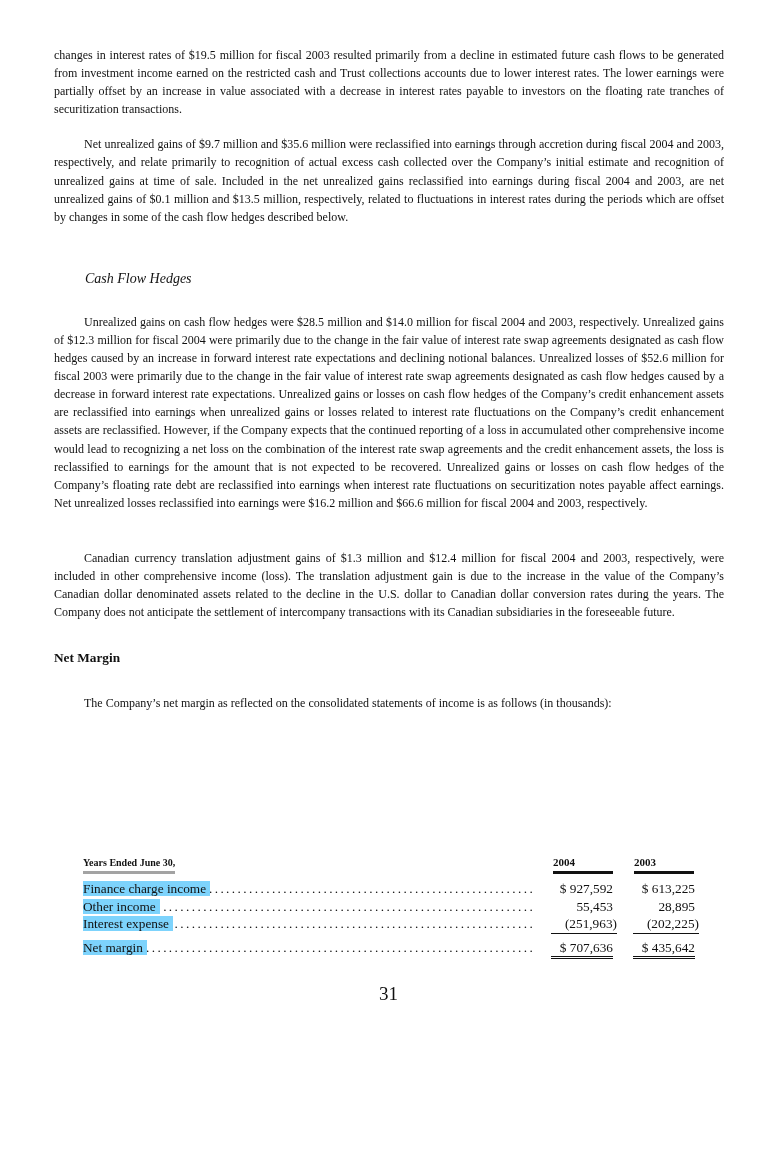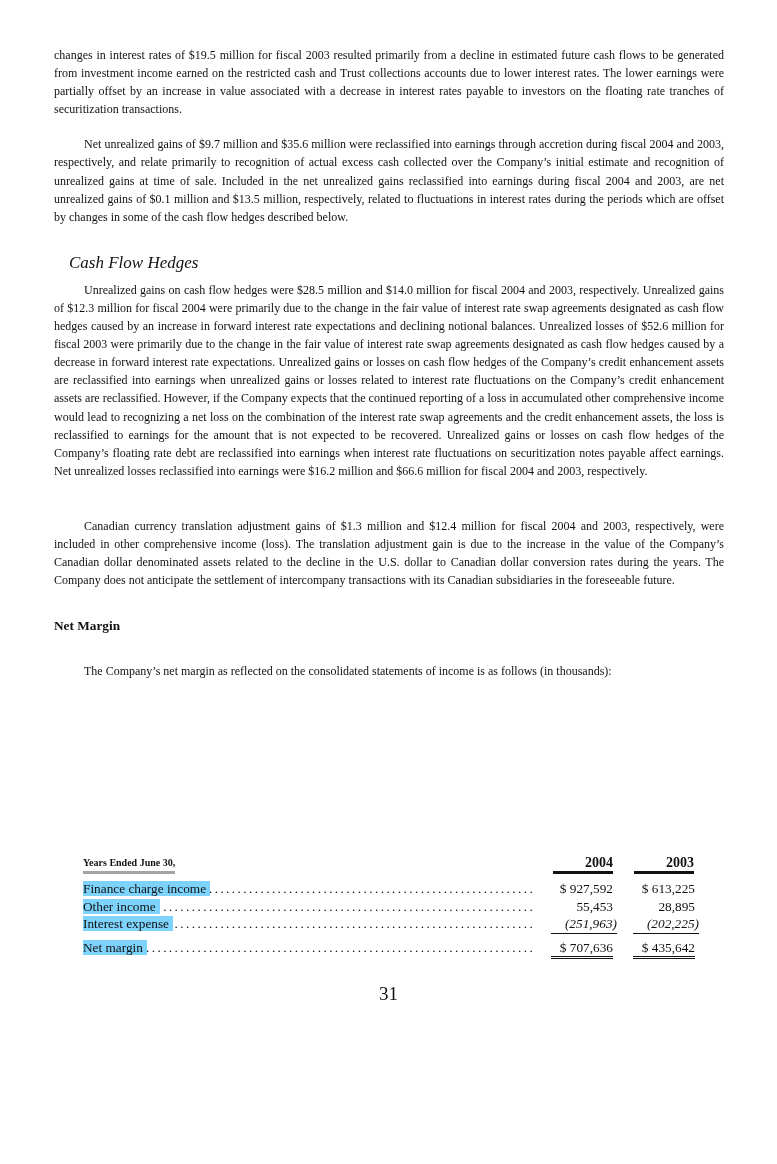--- a/index.html
+++ b/index.html
@@ -3,42 +3,42 @@
 <meta charset="utf-8">
 <style>
   html, body { margin: 0; padding: 0; background: #ffffff; }
   body { width: 777px; height: 1164px; position: relative; overflow: hidden;
          font-family: "Liberation Serif", "DejaVu Serif", serif; color: #111; }
   .page { position: absolute; left: 54px; top: 46px; width: 670px; }
   p { margin: 0; font-size: 12px; line-height: 18.1px; text-align: justify; }
   p.indent { text-indent: 30px; }
   .gap-s { height: 17px; }
   .gap-m { height: 28px; }
-  .subhead { font-style: italic; font-size: 17px; line-height: 18px; padding-left: 15px; margin: 0; }
+  .subhead { font-style: italic; font-size: 14px; line-height: 18px; padding-left: 15px; margin: 16px; }
   .head { font-weight: bold; font-size: 13.3px; line-height: 18px; margin: 0; }
   
   .tbl { position: absolute; left: 29px; top: 810px; width: 617px; font-size: 13.3px; }
   .thead { position: relative; height: 20px; }
   .th-label { position: absolute; left: 0; top: 0; font-weight: bold; font-size: 10px;
               border-bottom: 3px solid #a3a3a3; padding-bottom: 2px; line-height: 13px; }
-  .th-col { position: absolute; top: 0; width: 60px; text-align: right; font-weight: bold;
-            font-size: 14px; border-bottom: 3px solid #111; padding-bottom: 2px; line-height: 13px; }
+  .th-col { position: absolute; top: 0; width: 60px; text-align: left; font-weight: bold;
+            font-size: 11px; border-bottom: 3px solid #111; padding-bottom: 2px; line-height: 13px; }
   .c1 { left: 470px; }
   .c2 { left: 551px; }
   .row { position: relative; height: 17.5px; line-height: 17.5px; }
   .row.total { margin-top: 6px; }
   .lbl { position: absolute; left: 0; top: 0; white-space: nowrap; }
   .leader { position: absolute; top: 0; right: 168px; left: 0; overflow: hidden; white-space: nowrap; text-align: right; color: #111; letter-spacing: 2.4px; }
   .lbl-text { background: #7dd3fc; padding-right: 4px; position: relative; z-index: 1; }
   .val { position: absolute; top: 0; width: 62px; text-align: right; white-space: nowrap; }
   .v1 { left: 468px; }
   .v2 { left: 550px; }
   .sum-line { border-bottom: 1px solid #111; }
   .dbl-line { border-bottom: 3px double #111; }
-  .val.neg { width: 66px; font-style: italic; }
+  .val.neg { width: 66px; }
   .pagenum { position: absolute; left: 0; width: 777px; top: 983px; text-align: center; font-size: 19px; }
 </style>
 </head>
 <body>
 
 <div class="page">
   <p>changes in interest rates of $19.5 million for fiscal 2003 resulted primarily from a decline in estimated future cash flows to be generated from investment income earned on the restricted cash and Trust collections accounts due to lower interest rates. The lower earnings were partially offset by an increase in value associated with a decrease in interest rates payable to investors on the floating rate tranches of securitization transactions.</p>
   <div class="gap-s"></div>
   <p class="indent">Net unrealized gains of $9.7 million and $35.6 million were reclassified into earnings through accretion during fiscal 2004 and 2003, respectively, and relate primarily to recognition of actual excess cash collected over the Company’s initial estimate and recognition of unrealized gains at time of sale. Included in the net unrealized gains reclassified into earnings during fiscal 2004 and 2003, are net unrealized gains of $0.1 million and $13.5 million, respectively, related to fluctuations in interest rates during the periods which are offset by changes in some of the cash flow hedges described below.</p>
   <div class="gap-m"></div>

